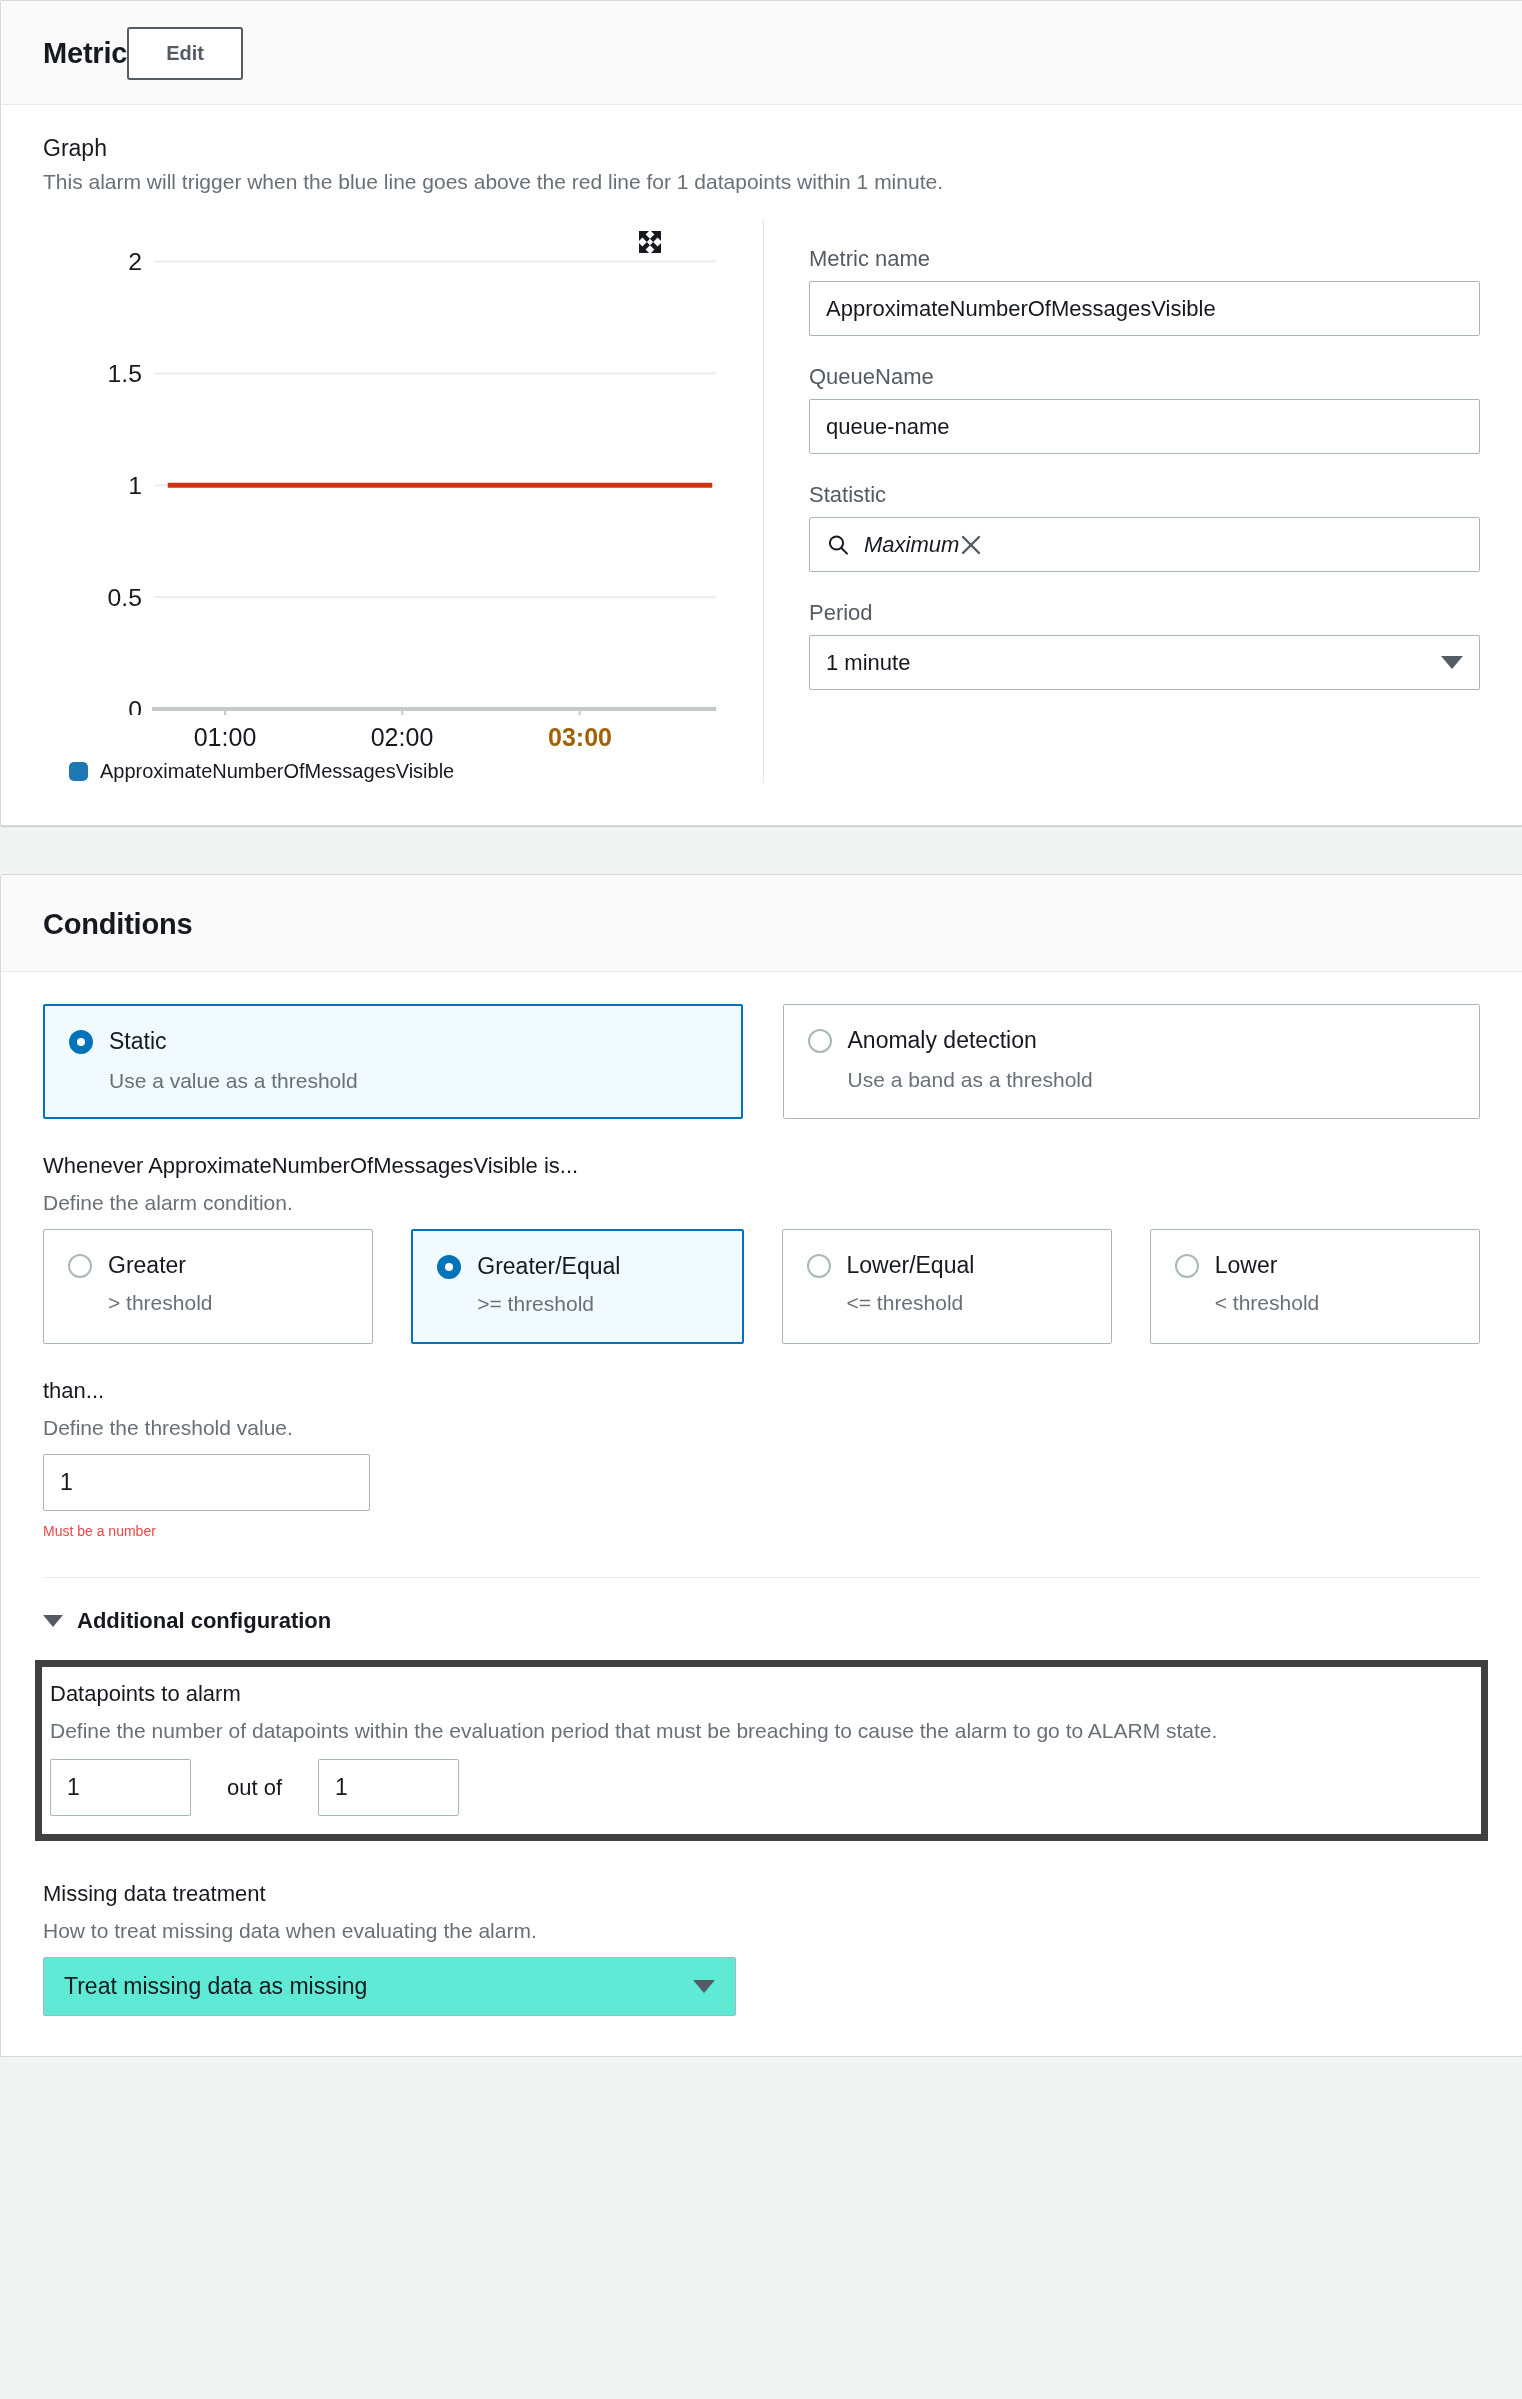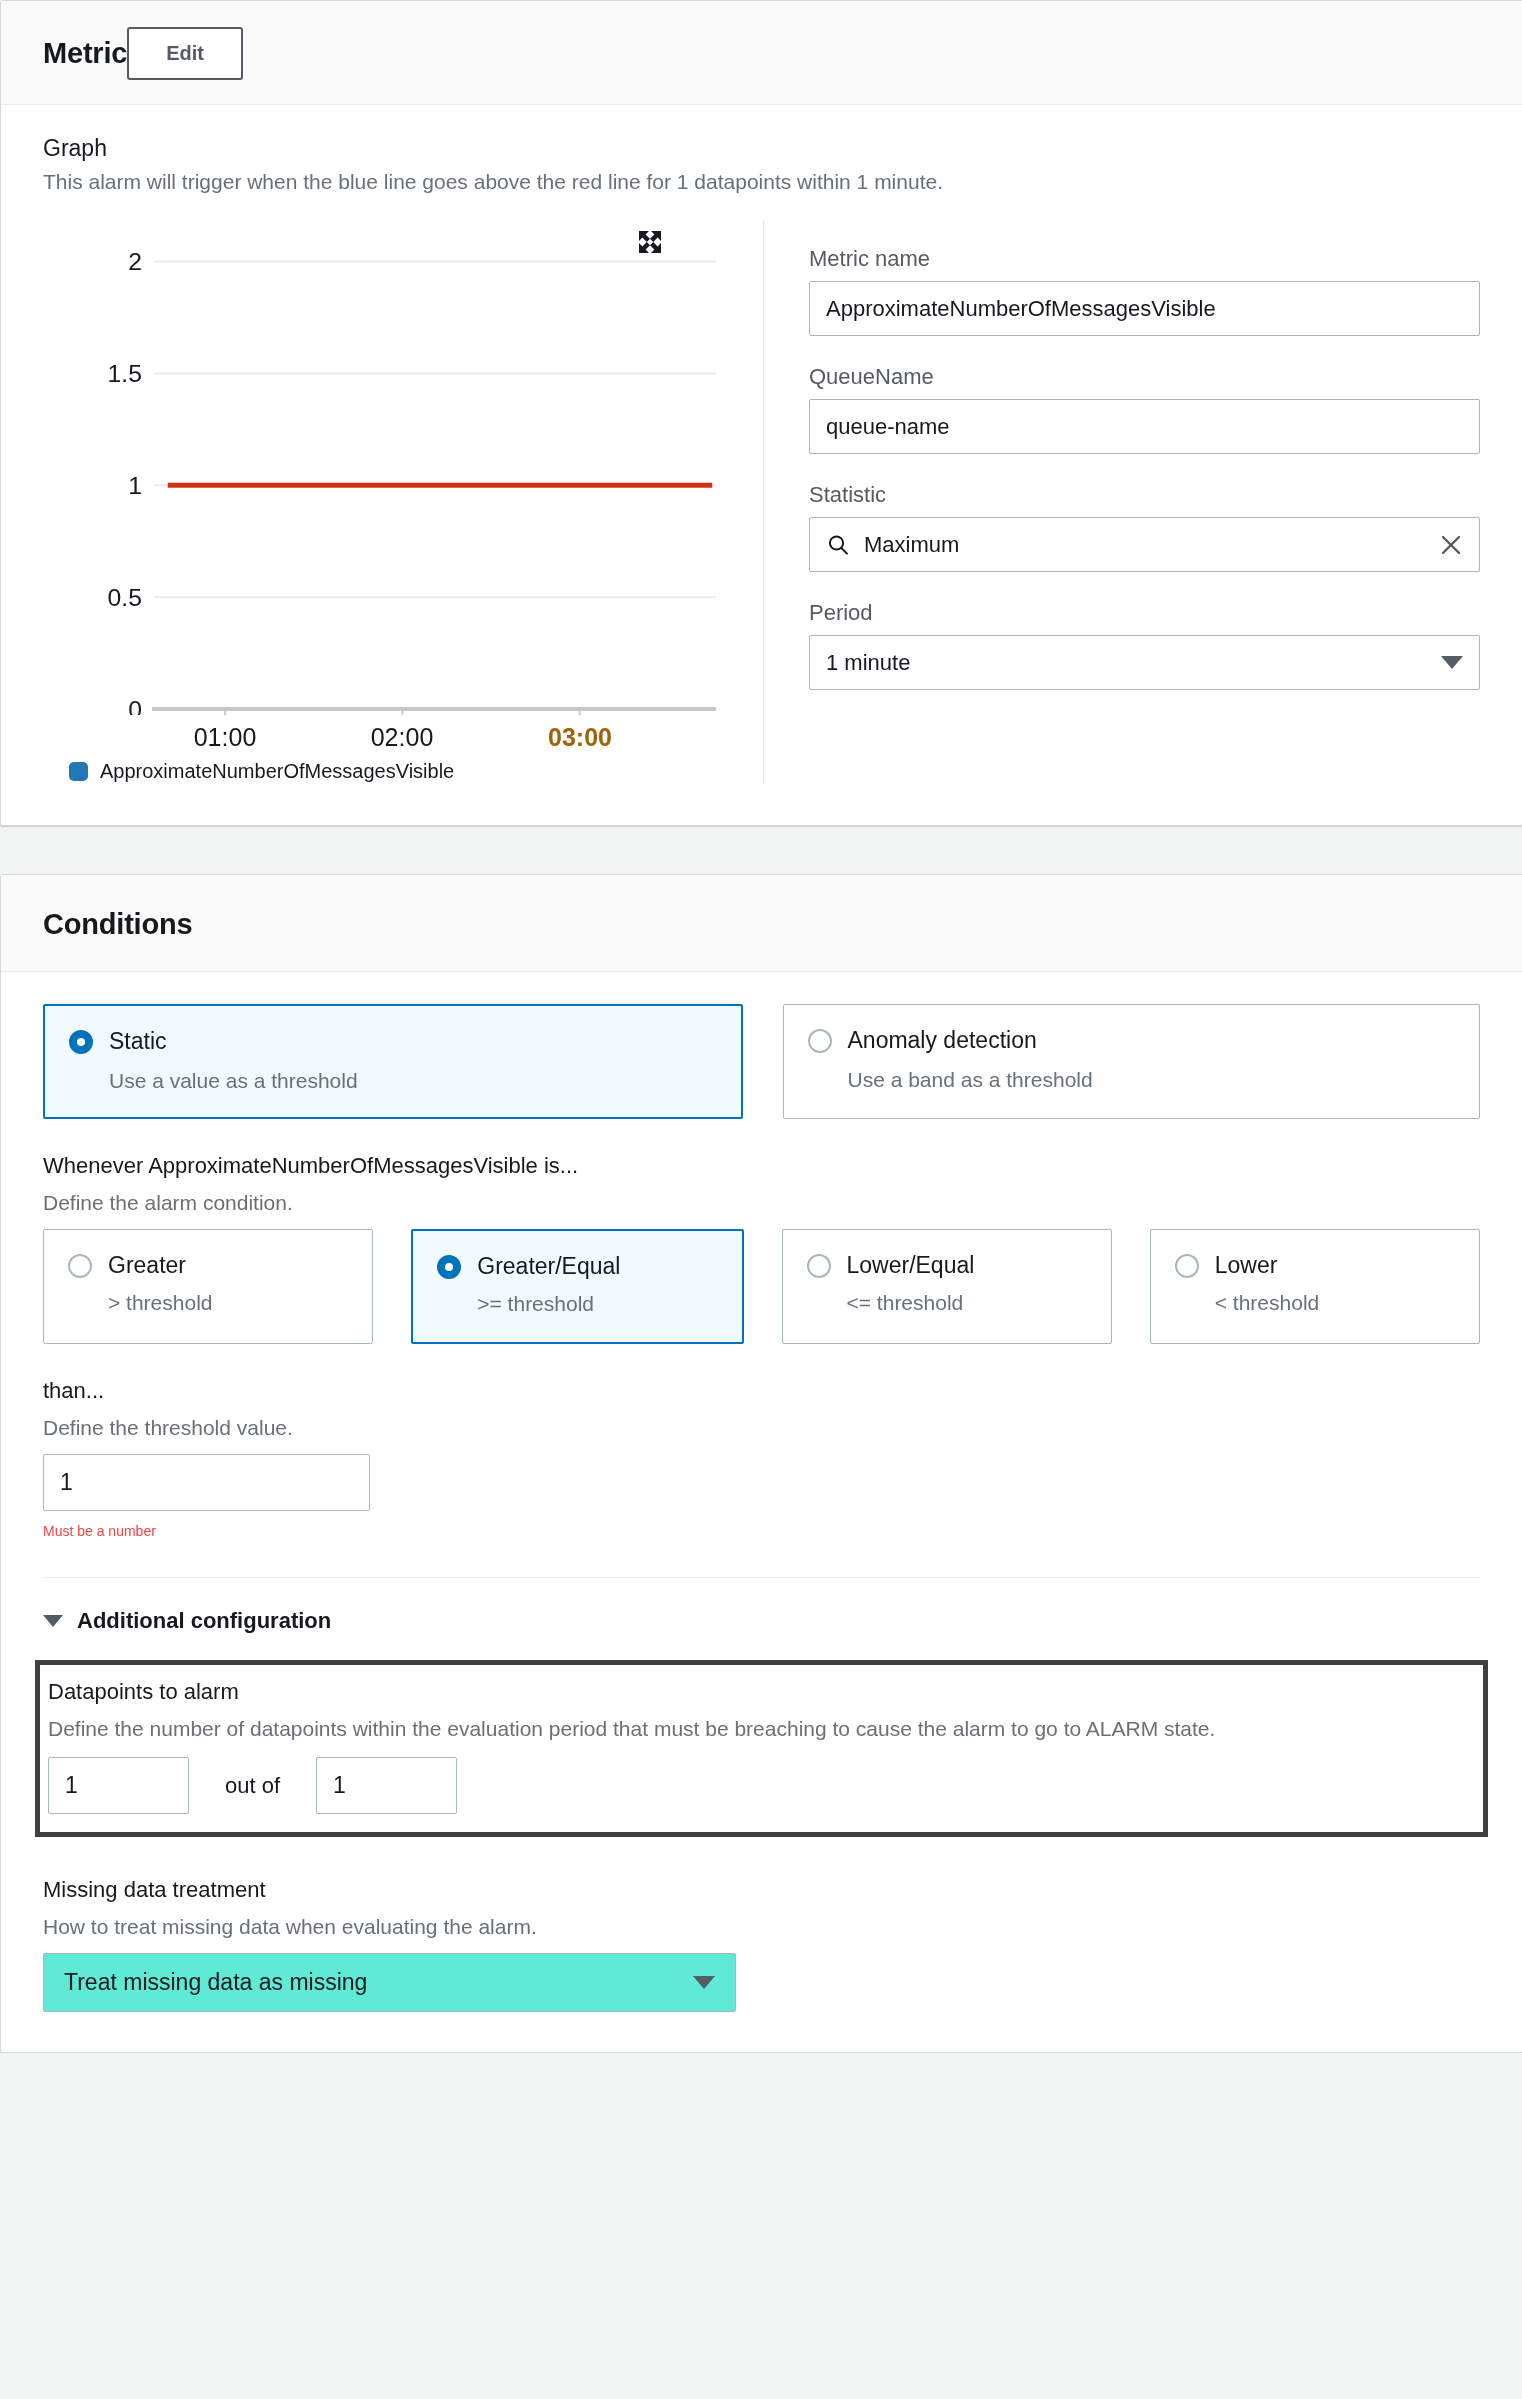--- a/index.html
+++ b/index.html
@@ -128,21 +128,21 @@
     border-radius: 2px;
     background: #ffffff;
     font-size: 22px;
     color: #16191f;
     padding: 0 16px;
     font-family: "Liberation Sans", sans-serif;
     display: flex;
     align-items: center;
   }
   .input-box.with-icons {
-    justify-content: space-between;
+    font-style: italic;
   }
   .inbox-left { display:flex; align-items:center; gap: 14px; }
   .icon-search { width: 24px; height: 24px; flex:0 0 auto; }
   .icon-x { width: 24px; height: 24px; cursor:pointer; flex:0 0 auto; }
   .select-box {
     width: 100%;
     height: 55px;
     border: 1px solid #aab7b8;
     border-radius: 2px;
     background: #ffffff;
@@ -286,21 +286,21 @@
     border-right: 10px solid transparent;
     border-top: 12px solid #545b64;
   }
   .addl-label {
     font-size: 22px;
     color: #16191f;
     font-weight: bold;
   }
 
   .highlight-box {
-    border: 5px solid #404040;
+    border: 7px solid #404040;
     padding: 14px 8px 18px 8px;
     margin: 0 0 0 -8px;
     width: calc(100% + 16px);
   }
   .dp-row {
     display: flex;
     align-items: center;
     gap: 0;
     margin-top: 16px;
   }

